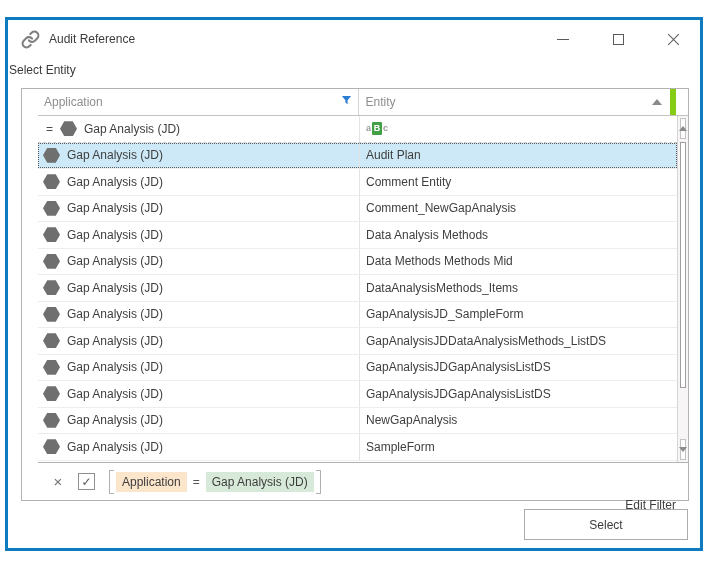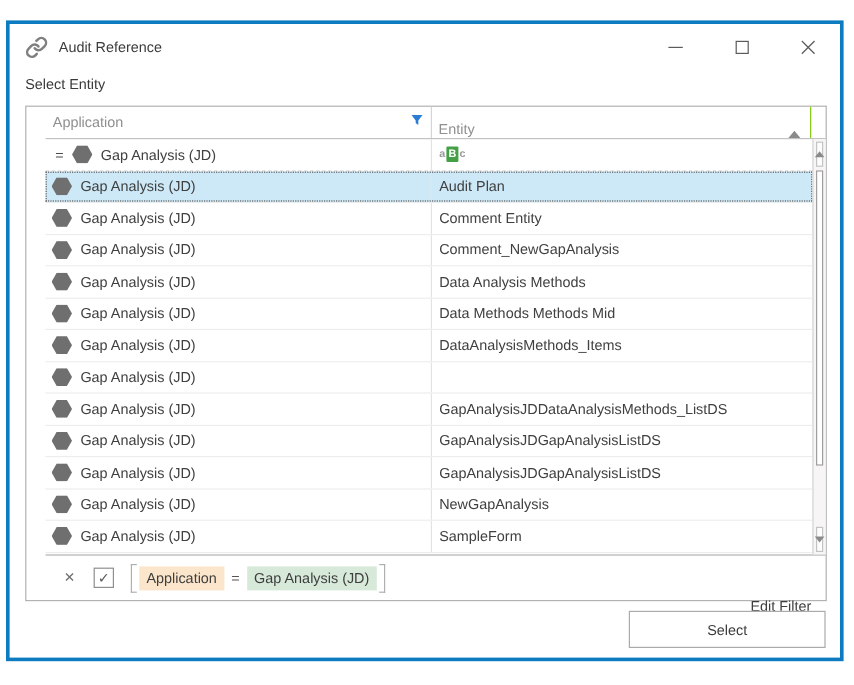--- a/index.html
+++ b/index.html
@@ -14,29 +14,29 @@
   .title-text { font-size:12px; color:#3c3c3c; margin-left:9px; }
   .win-controls { margin-left:auto; display:flex; align-items:center; gap:37px; }
   .win-btn { width:18px; height:18px; display:flex; align-items:center; justify-content:center; cursor:default; position:relative; }
   .glyph-min { width:12px; height:1px; background:#5a5a5a; }
   .glyph-max { width:11px; height:11px; border:1px solid #5a5a5a; }
   .glyph-close { width:13px; height:13px; position:relative; }
   .glyph-close::before,.glyph-close::after { content:''; position:absolute; left:-1px; top:6px; width:15px; height:1px; background:#5a5a5a; }
   .glyph-close::before { transform:rotate(45deg); }
   .glyph-close::after  { transform:rotate(-45deg); }
 
-  .select-entity-label { font-size:12px; color:#3a3a3a; margin:5px 0 7px 13px; }
+  .select-entity-label { font-size:12px; color:#3a3a3a; margin:5px 0 7px 1px; }
 
   
   .grid { position:absolute; left:13px; top:68px; width:668px; height:413px;
           border:1px solid #b2b2b2; background:#fff; display:flex; flex-direction:column; font-size:12px; color:#404040;padding-left:16px; }
   .header-row { display:flex; height:27px; border-bottom:1px solid #c2c2c2; flex:none; }
   .hcell { display:flex; align-items:center; color:#8f8f8f; padding:0 6px; }
   .hcell-app { width:322px; border-right:1px solid #d5d5d5; justify-content:space-between; }
-  .hcell-entity { width:317px; border-right:1px solid #84cc16; justify-content:space-between;align-items:flex-end; }
+  .hcell-entity { width:317px; border-right:6px solid #84cc16; justify-content:space-between; }
   .hcell-corner { flex:1; }
   .sort-asc { width:0; height:0; border-left:5px solid transparent; border-right:5px solid transparent; border-bottom:6px solid #8a8a8a; margin-right:2px; }
 
   .grid-body { flex:1; display:flex; min-height:0; }
   .rows-col { width:639px; display:flex; flex-direction:column; }
   .row { display:flex; height:26.5px; flex:none; border-bottom:1px solid #ededed; position:relative; }
   .cell-app { width:322px; border-right:1px solid #e3e3e3; display:flex; align-items:center; padding-left:5px; }
   .cell-entity { flex:1; display:flex; align-items:center; padding-left:6px; }
   .row.selected { background:#cde9f7; }
   .row.selected::after { content:''; position:absolute; inset:0; border:1px dotted #5a5a5a; pointer-events:none; }
@@ -199,20 +199,23 @@
             <div class="cell-entity">
               <span>DataAnalysisMethods_Items</span>
             </div>
           </div>
 
           <div class="row">
             <div class="cell-app">
               <span class="hexagon"></span>
               <span>Gap Analysis (JD)</span>
             </div>
+            <div class="cell-entity">
+              <span>GapAnalysisJD_SampleForm</span>
+            </div>
           </div>
 
           <div class="row">
             <div class="cell-app">
               <span class="hexagon"></span>
               <span>Gap Analysis (JD)</span>
             </div>
             <div class="cell-entity">
               <span>GapAnalysisJDDataAnalysisMethods_ListDS</span>
             </div>

